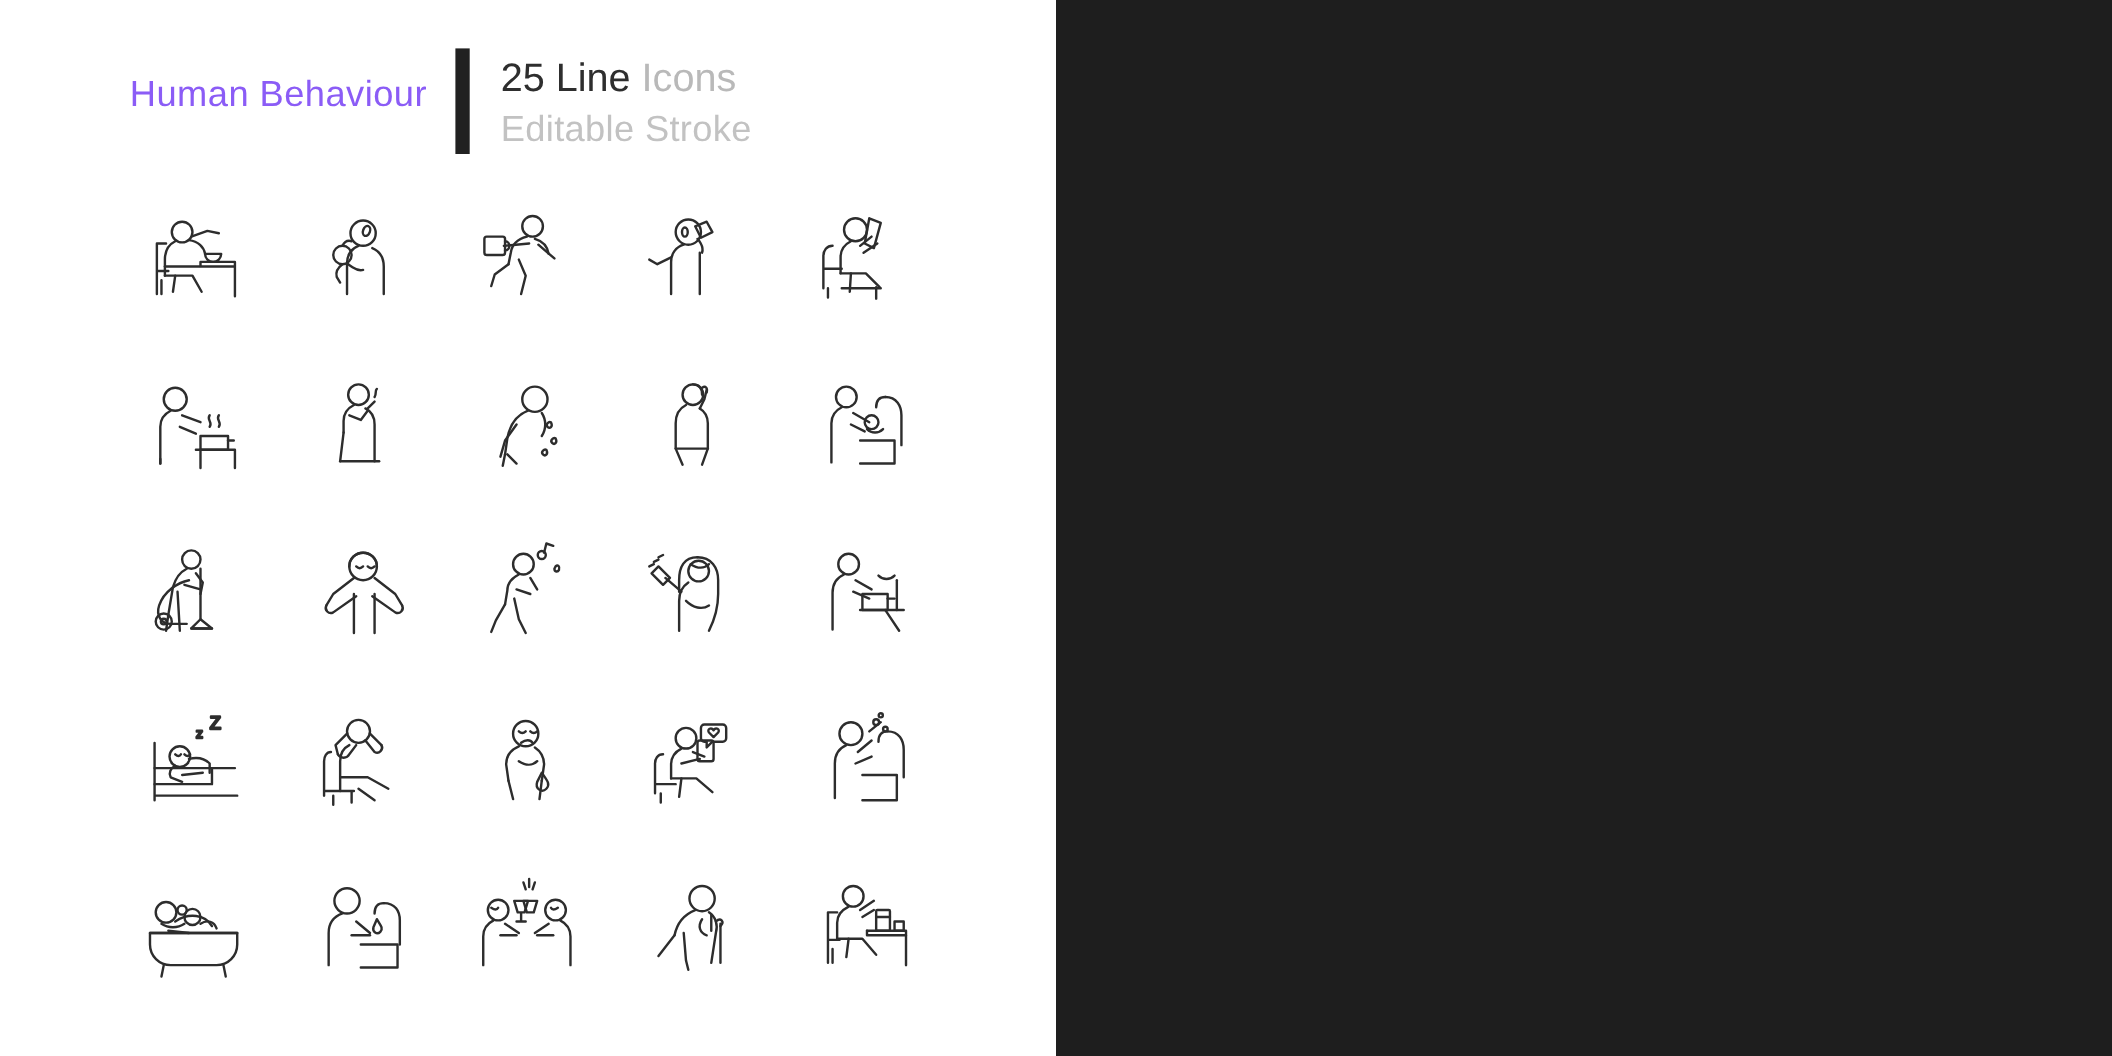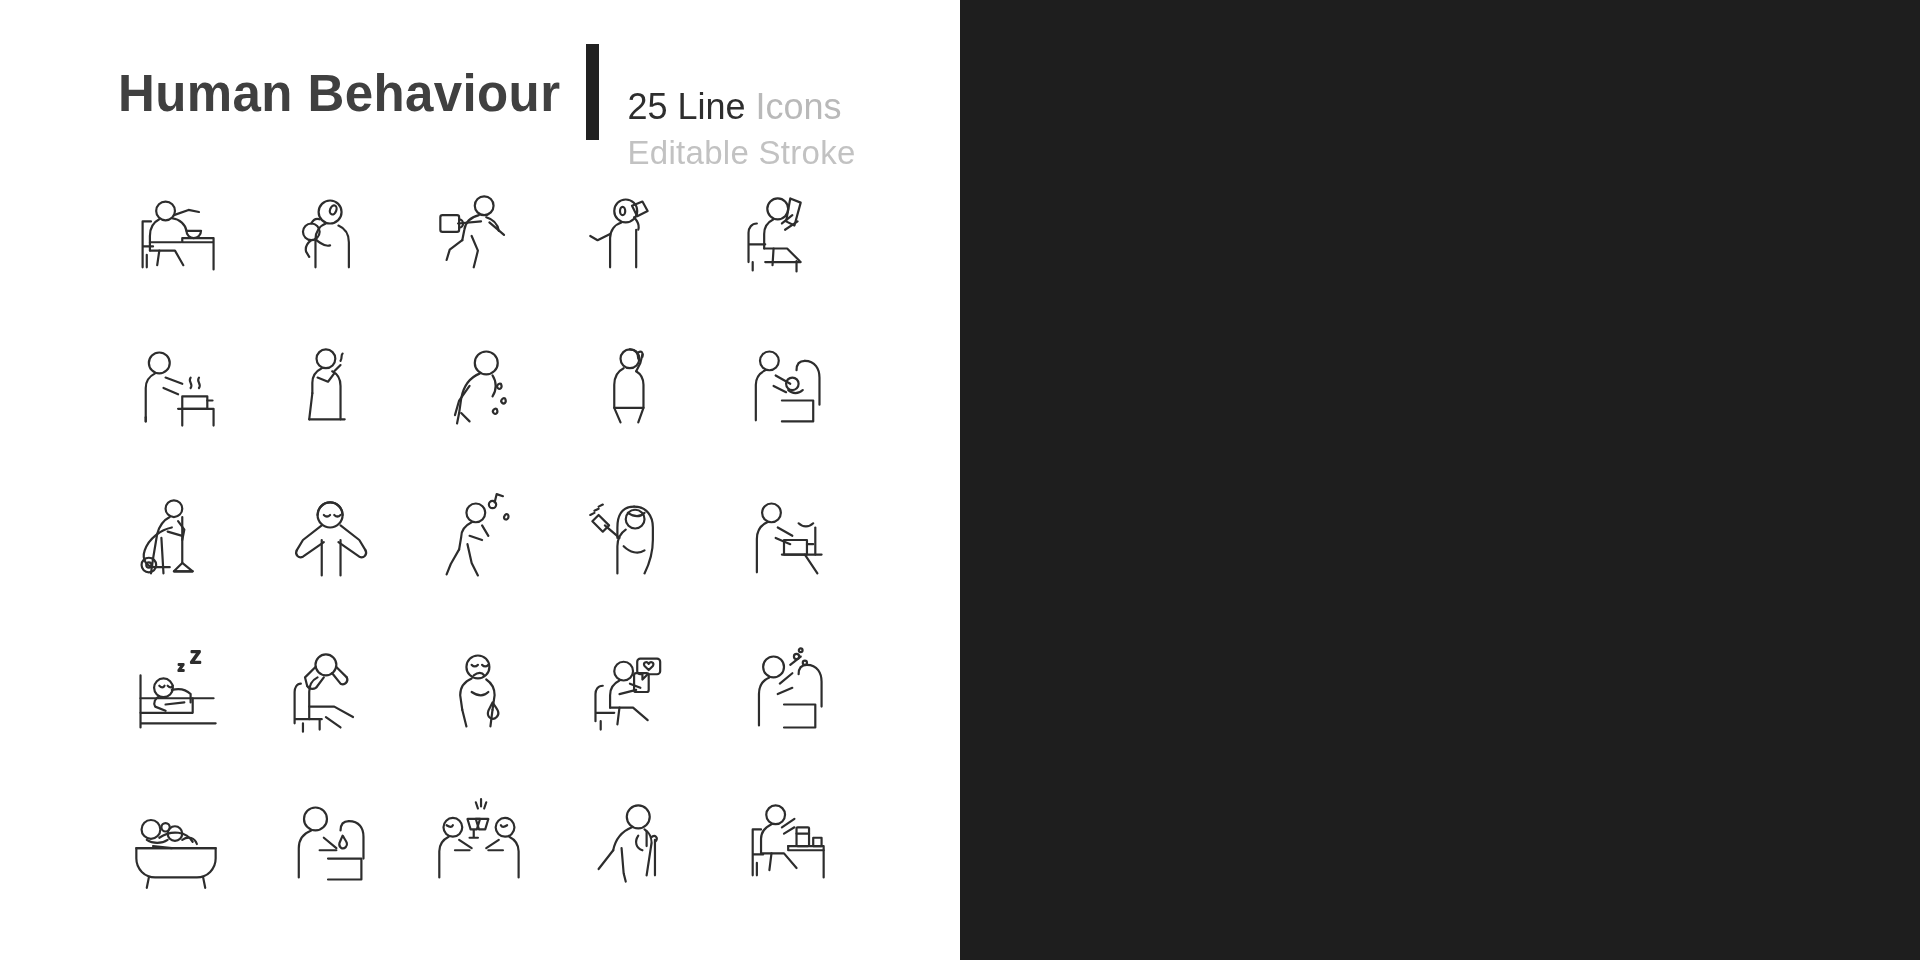--- a/index.html
+++ b/index.html
@@ -16,37 +16,37 @@
   .panel.light { width:960px; background:#ffffff; }
   .panel.dark  { width:960px; background:#1e1e1e; }
 
   
   .header {
     position:absolute;
     left:118px; top:44px;
     display:flex; align-items:flex-start;
   }
   .title {
-    font-size:51px;
-    font-weight:700;
+    font-size:33px;
+    font-weight:400;
     letter-spacing:0.4px;
-    color:#404040;
+    color:#8b5cf6;
     line-height:1;
     padding-top:24px;
     white-space:nowrap;
   }
   .divider-bar {
     width:13px;
     height:96px;
     background:#212121;
     margin:0 28px 0 26px;
     flex:none;
   }
   .sub { padding-top:6px; }
-  .sub-line1 { font-size:36px; font-weight:300; line-height:1.18; white-space:nowrap;margin-top:36px; }
+  .sub-line1 { font-size:36px; font-weight:300; line-height:1.18; white-space:nowrap; }
   .sub-strong { color:#2e2e2e; }
   .sub-muted  { color:#b9b9b9; }
   .sub-line2 {
     font-size:33px; font-weight:300; color:#c2c2c2;
     line-height:1.5; letter-spacing:0.3px; white-space:nowrap;
   }
 
   
   .grid {
     position:absolute;

